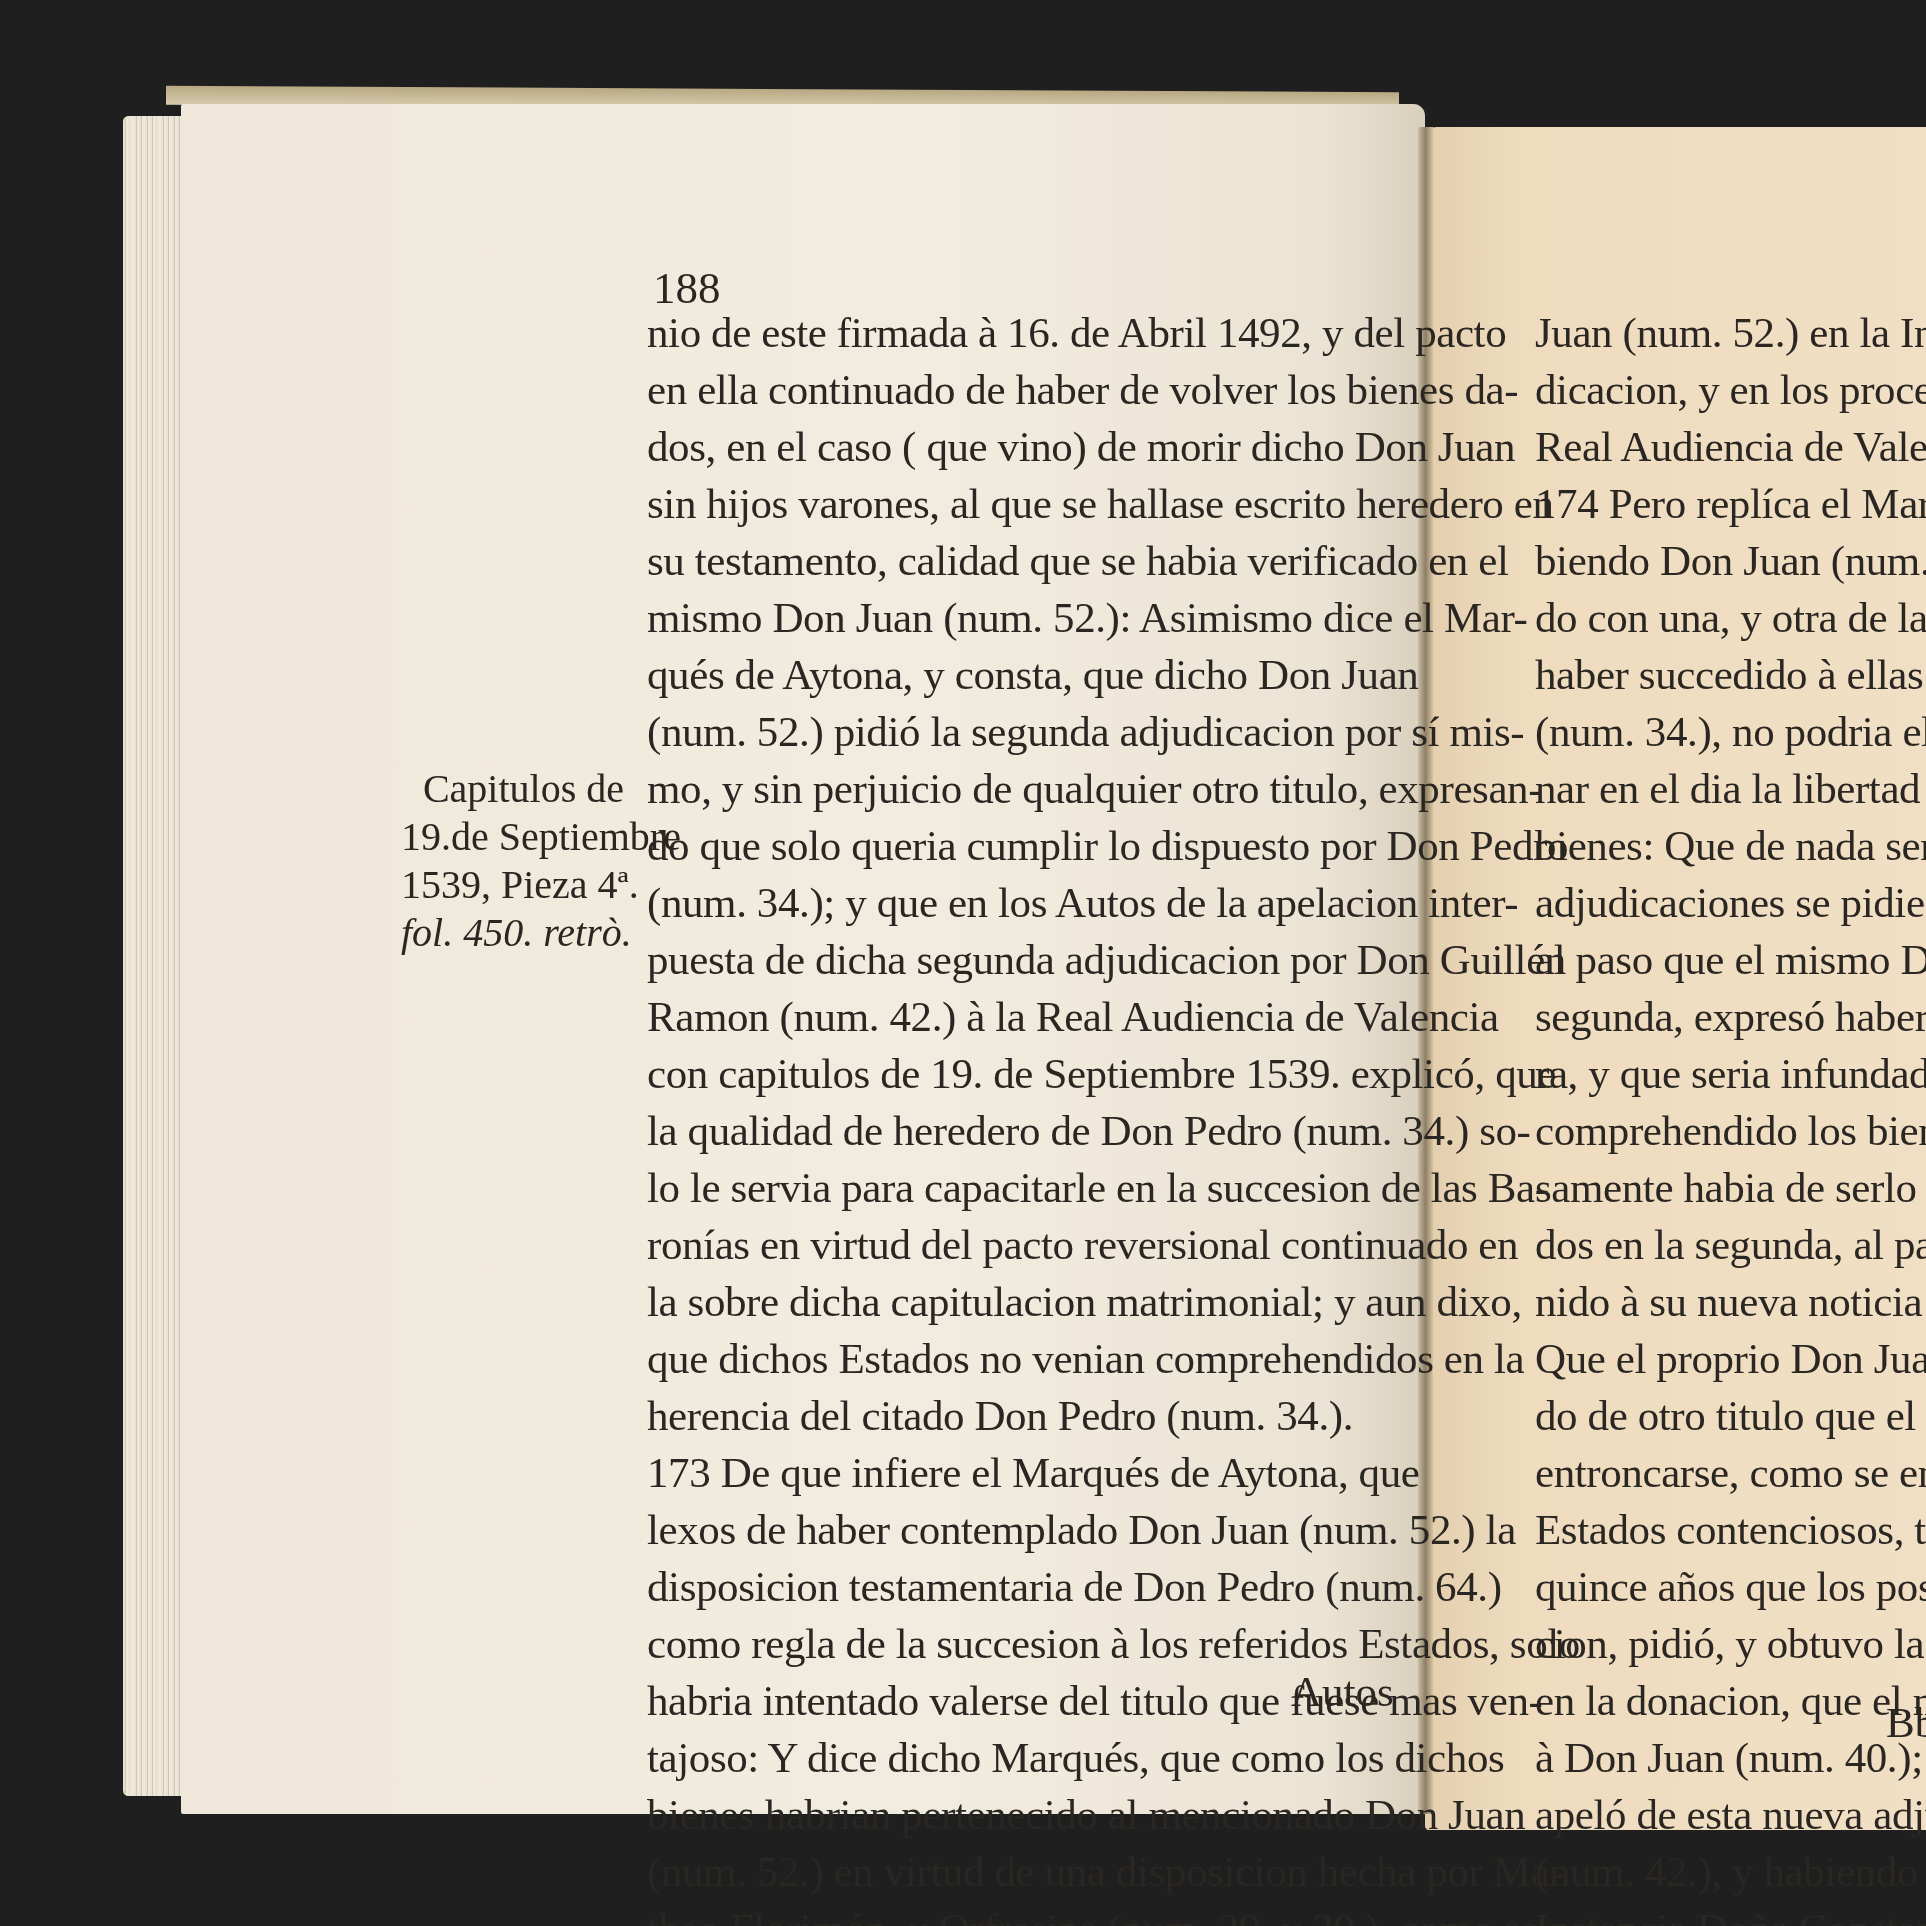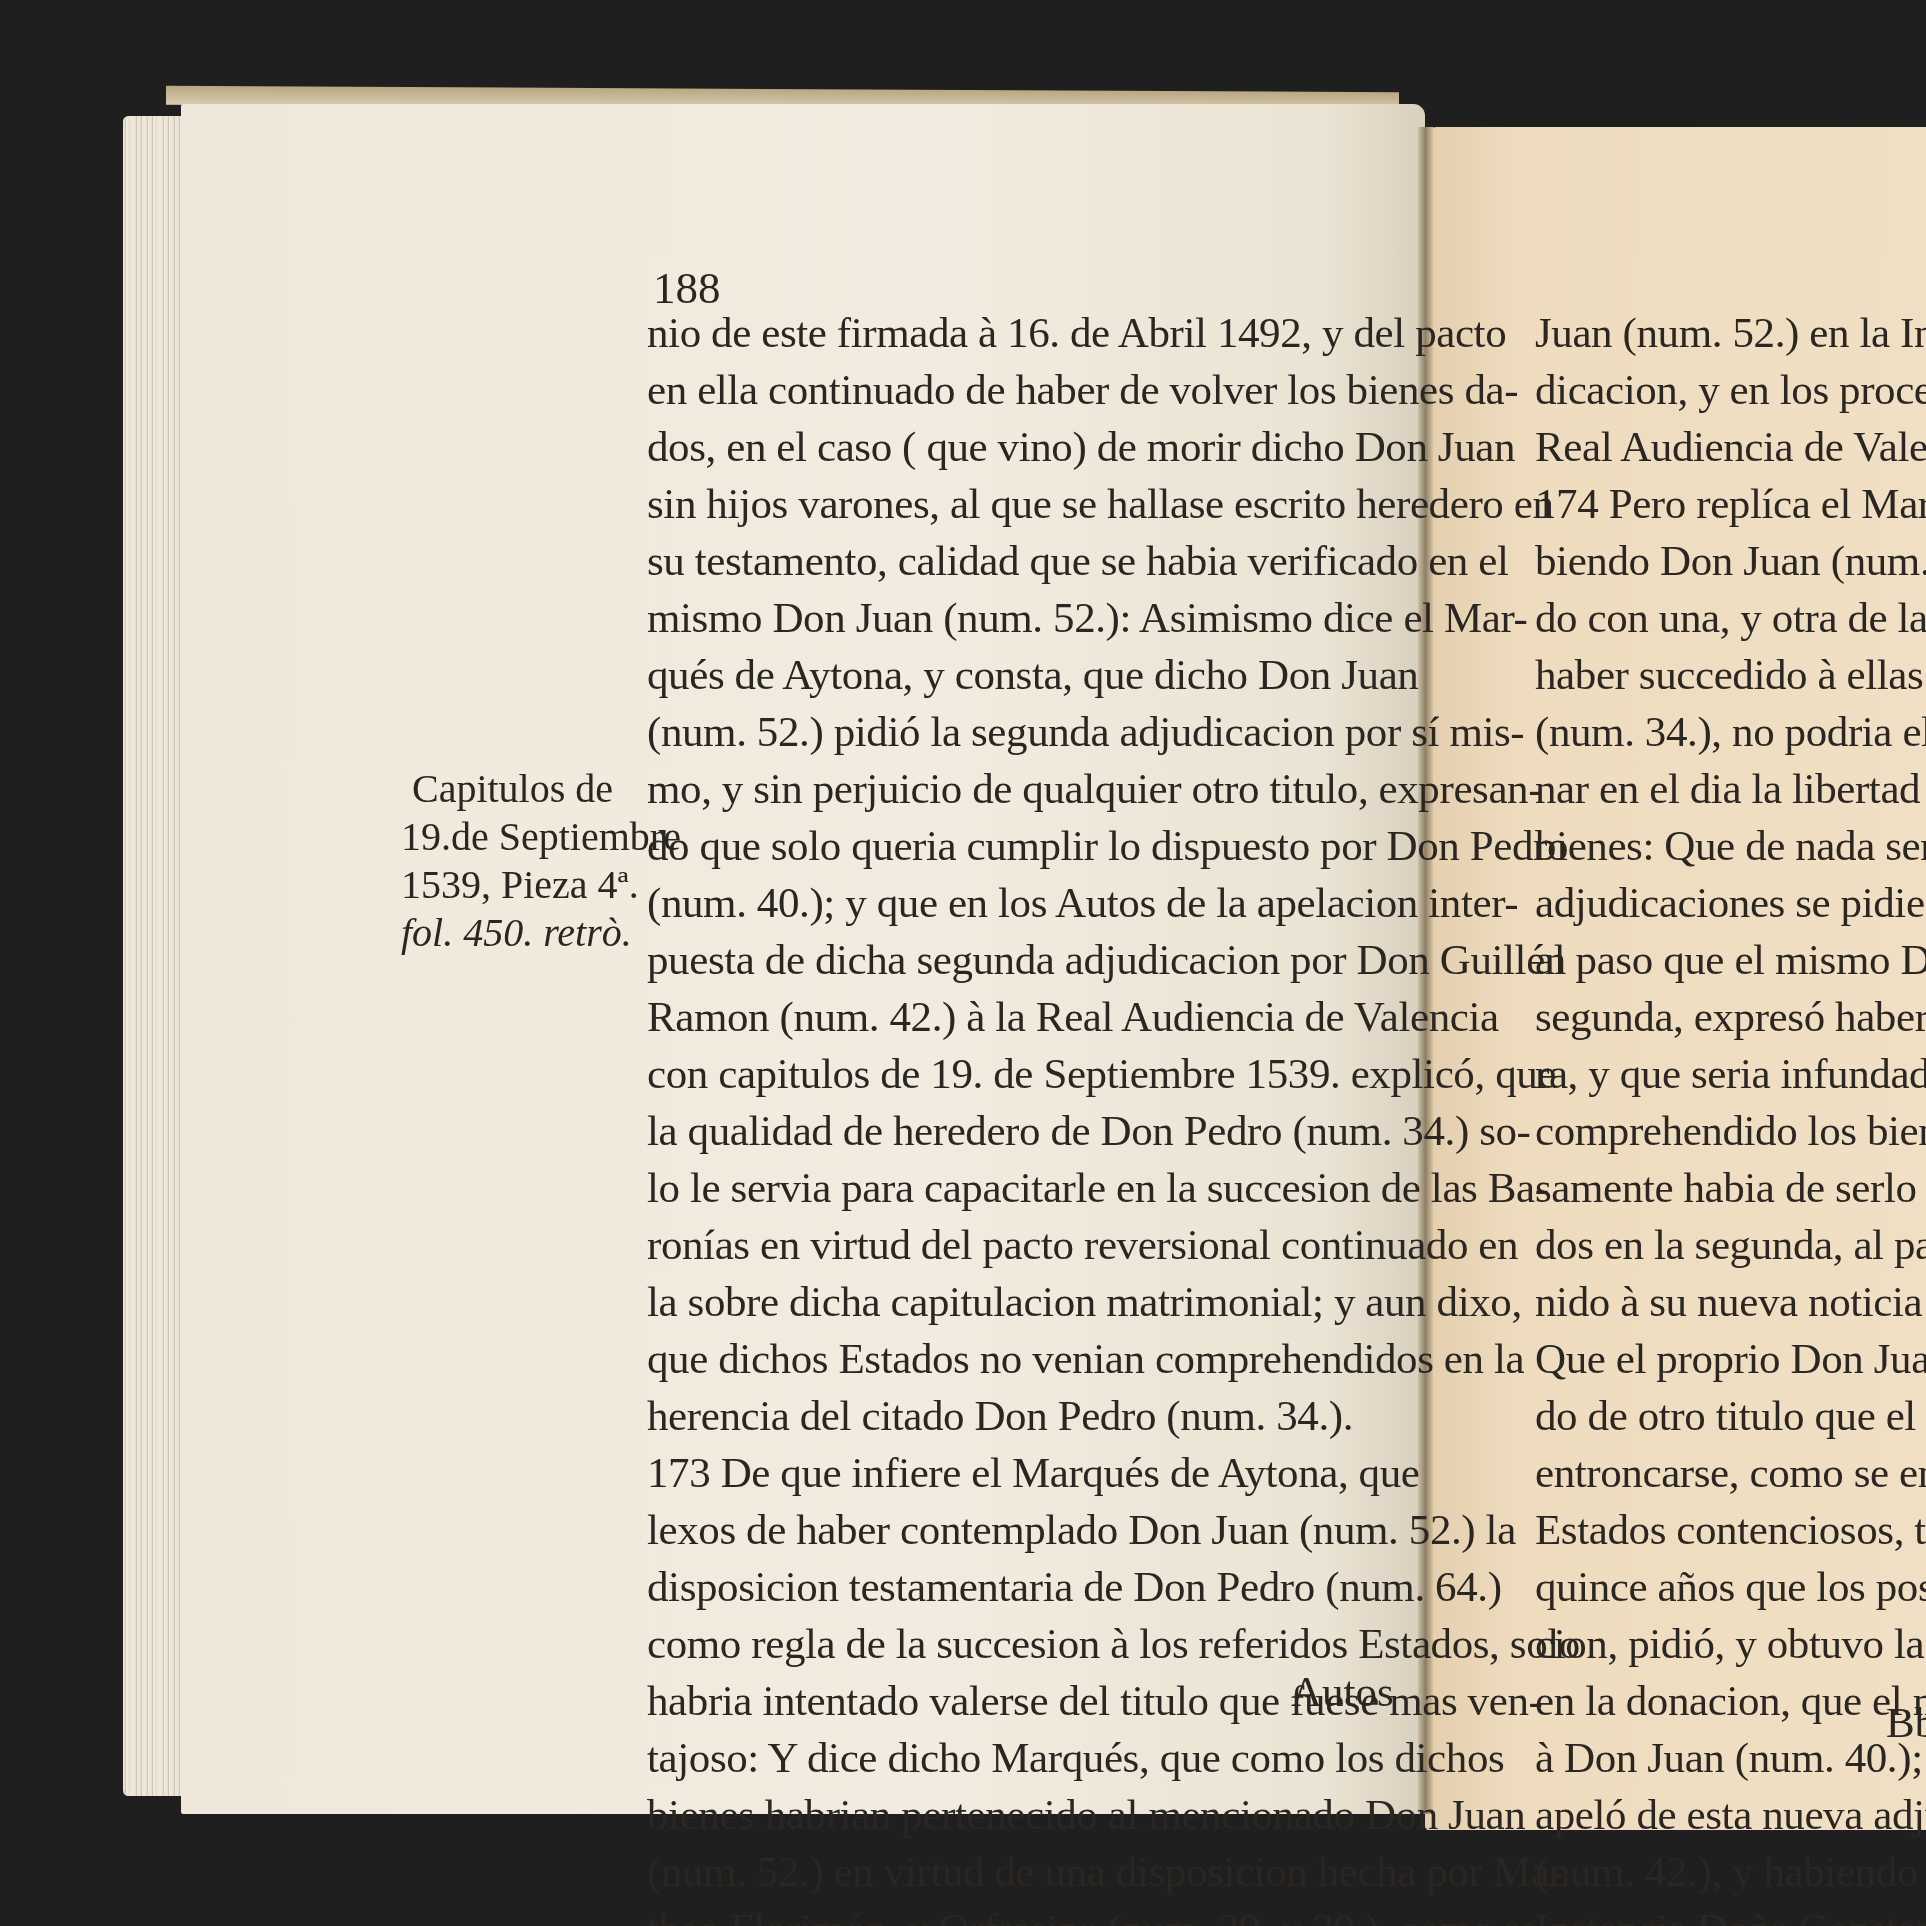--- a/index.html
+++ b/index.html
@@ -48,21 +48,21 @@
   .text-col {
     position: absolute; font-size: 43px; line-height: 57px;
     text-align: justify; letter-spacing: -0.4px;
   }
   .text-col .line { display: block; white-space: nowrap; text-align-last: justify; text-align: justify; }
   .text-col .line.last { text-align-last: left; }
   .margin-note {
     position: absolute; left: 401px; top: 765px; width: 223px;
     font-size: 40px; line-height: 48px; text-align: right;
   }
-  .margin-note .line { display: block; white-space: nowrap; text-align: center; }
+  .margin-note .line { display: block; white-space: nowrap; }
   .margin-note .line.italic { font-style: italic; text-align: center; }
   .catchword, .signature {
     position: absolute; font-size: 43px; line-height: 1;
   }
 </style>
 </head>
 <body>
 
 <div class="book">
   <div class="top-edge-left"></div>
@@ -85,21 +85,21 @@
       <span class="line">nio de este firmada à 16. de Abril 1492, y del pacto</span>
       <span class="line">en ella continuado de haber de volver los bienes da-</span>
       <span class="line">dos, en el caso ( que vino) de morir dicho Don Juan</span>
       <span class="line">sin hijos varones, al que se hallase escrito heredero en</span>
       <span class="line">su testamento, calidad que se habia verificado en el</span>
       <span class="line">mismo Don Juan (num. 52.): Asimismo dice el Mar-</span>
       <span class="line">qués de Aytona, y consta, que dicho Don Juan</span>
       <span class="line">(num. 52.) pidió la segunda adjudicacion por sí mis-</span>
       <span class="line">mo, y sin perjuicio de qualquier otro titulo, expresan-</span>
       <span class="line">do que solo queria cumplir lo dispuesto por Don Pedro</span>
-      <span class="line">(num. 40.); y que en los Autos de la apelacion inter-</span>
+      <span class="line">(num. 34.); y que en los Autos de la apelacion inter-</span>
       <span class="line">puesta de dicha segunda adjudicacion por Don Guillén</span>
       <span class="line">Ramon (num. 42.) à la Real Audiencia de Valencia</span>
       <span class="line">con capitulos de 19. de Septiembre 1539. explicó, que</span>
       <span class="line">la qualidad de heredero de Don Pedro (num. 34.) so-</span>
       <span class="line">lo le servia para capacitarle en la succesion de las Ba-</span>
       <span class="line">ronías en virtud del pacto reversional continuado en</span>
       <span class="line">la sobre dicha capitulacion matrimonial; y aun dixo,</span>
       <span class="line">que dichos Estados no venian comprehendidos en la</span>
       <span class="line last">herencia del citado Don Pedro (num. 34.).</span>
       <span class="line">173   De que infiere el Marqués de Aytona, que</span>

